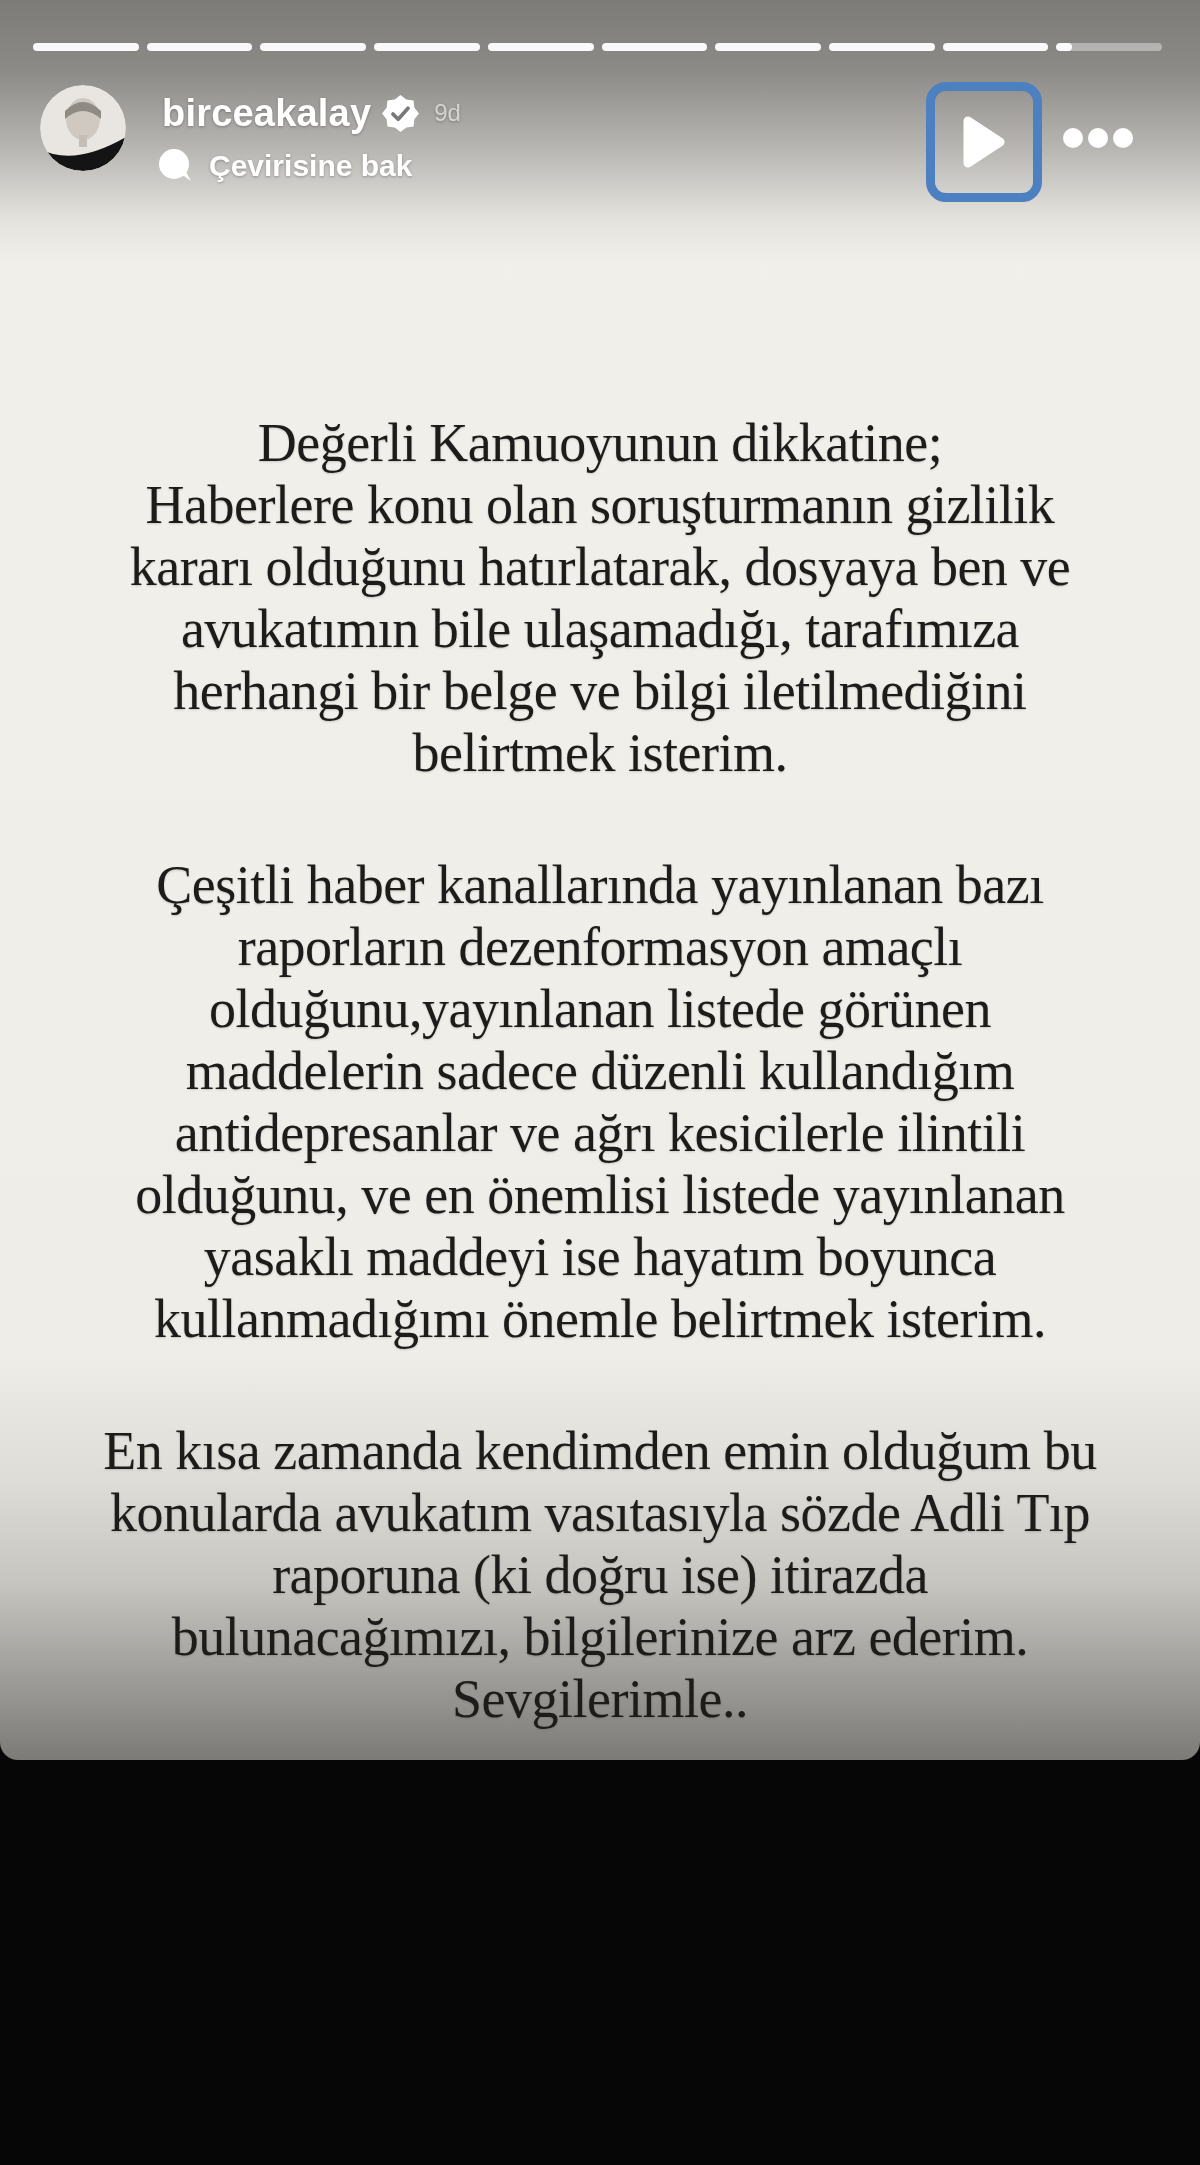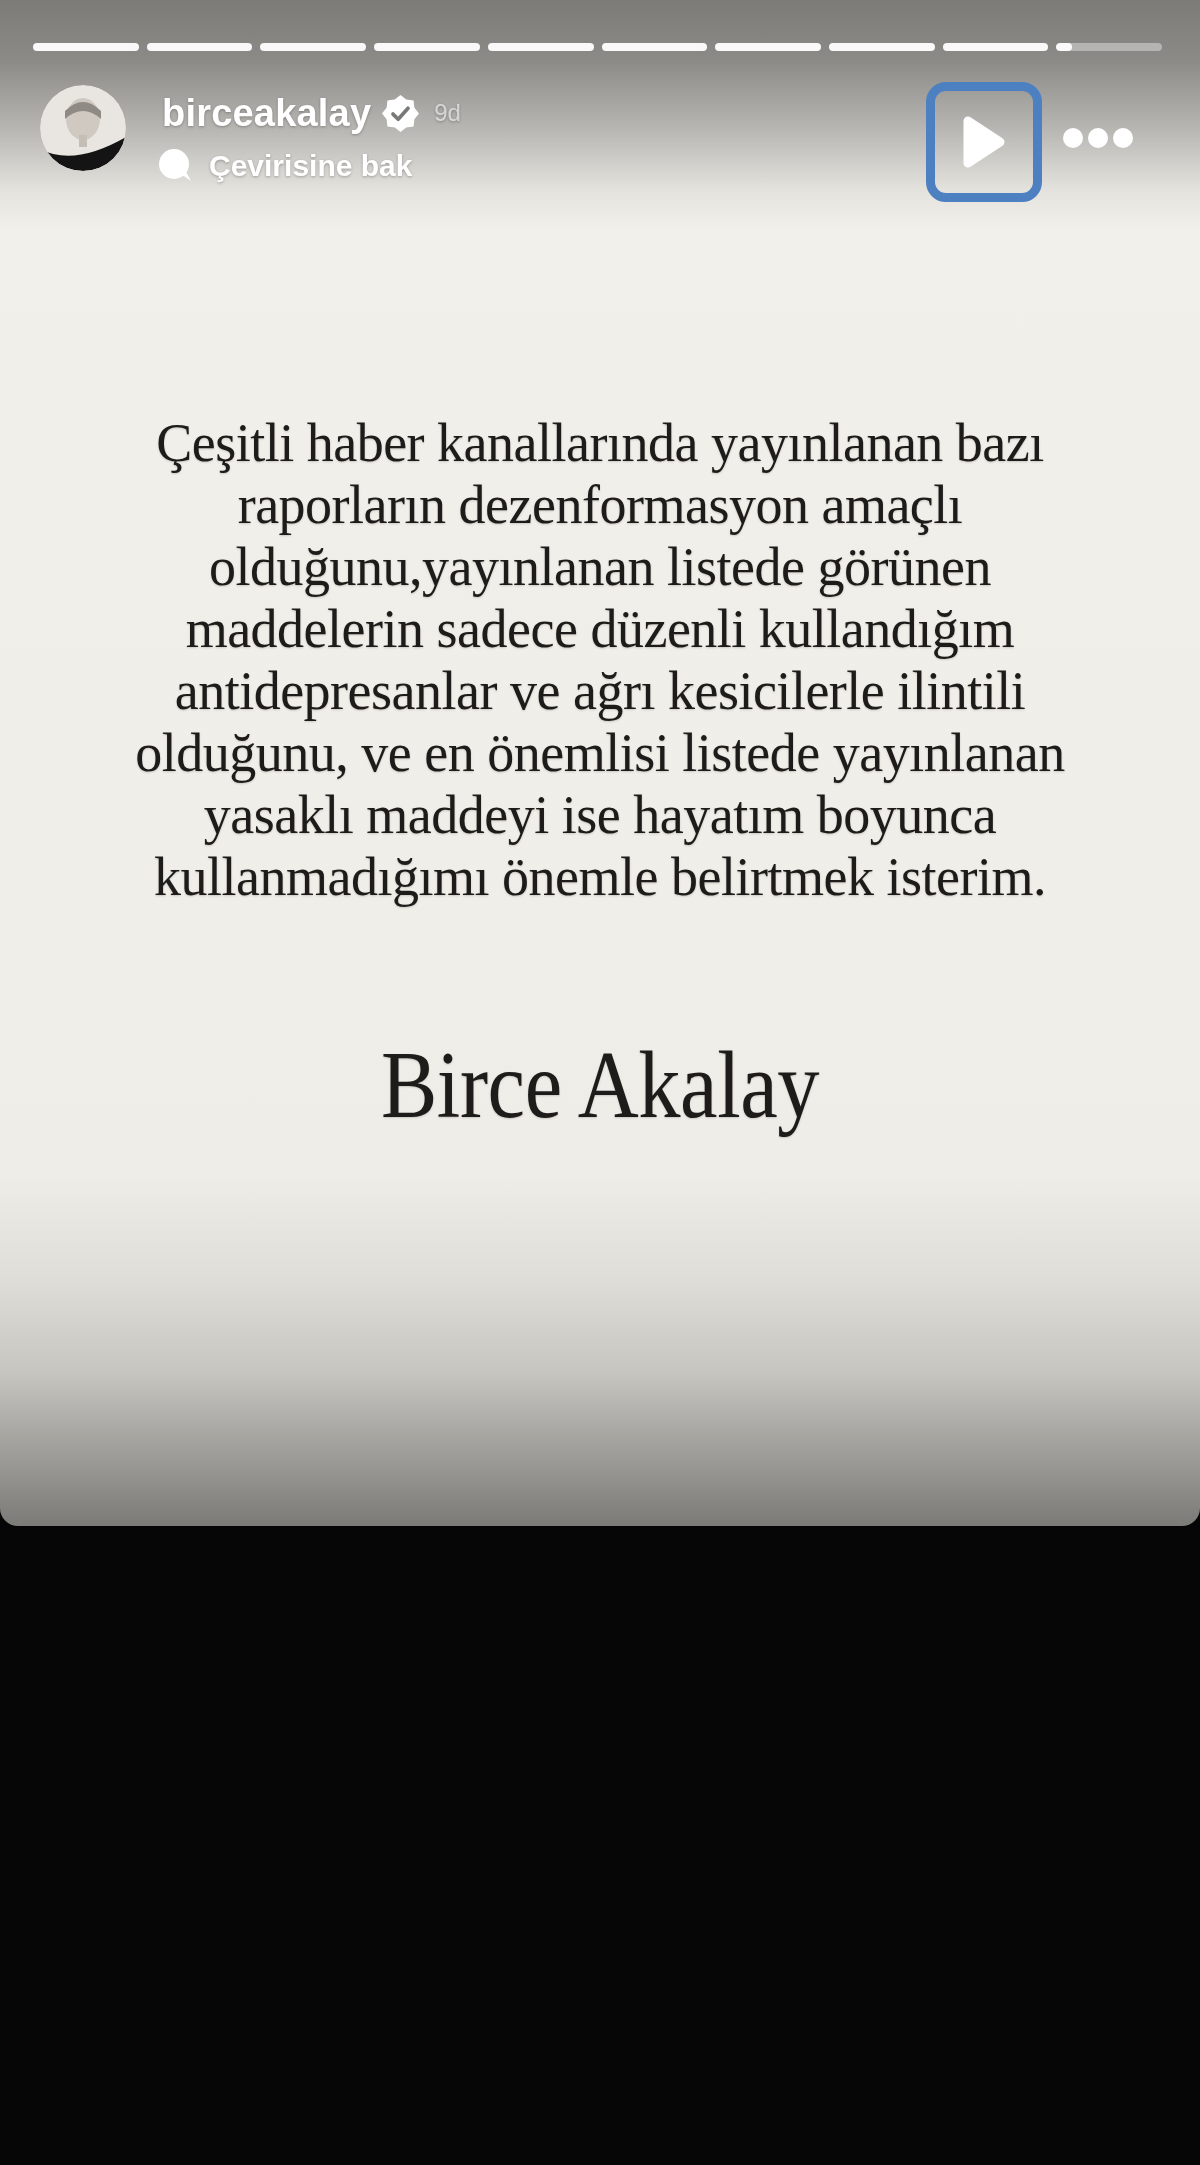--- a/index.html
+++ b/index.html
@@ -2,21 +2,21 @@
 <html><head>
 <meta charset="utf-8">
 <style>
   html,body{margin:0;padding:0;background:#060606;}
   .stage{
     position:relative;width:1200px;height:2165px;overflow:hidden;background:#060606;
     font-family:"Liberation Sans",sans-serif;
   }
   
   .story{
-    position:absolute;left:0;top:0;width:1200px;height:1526px;
+    position:absolute;left:0;top:0;width:1200px;height:1760px;
     border-radius:0 0 18px 18px;overflow:hidden;
     background:
       linear-gradient(180deg,
         rgba(20,19,18,0.53) 0%,
         rgba(20,19,18,0.46) 4%,
         rgba(20,19,18,0.26) 8.5%,
         rgba(20,19,18,0.06) 12.5%,
         rgba(20,19,18,0) 15%,
         rgba(20,19,18,0) 77%,
         rgba(20,19,18,0.07) 84%,
@@ -128,28 +128,39 @@
         <path d="M7 7 L39 28 L7 49 Z" fill="#ffffff" stroke="#ffffff" stroke-width="9" stroke-linejoin="round"></path>
       </svg>
     </div>
     <div class="more-btn">
       <span class="dot"></span>
       <span class="dot"></span>
       <span class="dot"></span>
     </div>
 
     <div class="text-block">
+      <p class="para">Değerli Kamuoyunun dikkatine;
+Haberlere konu olan soruşturmanın gizlilik
+kararı olduğunu hatırlatarak, dosyaya ben ve
+avukatımın bile ulaşamadığı, tarafımıza
+herhangi bir belge ve bilgi iletilmediğini
+belirtmek isterim.</p>
       <p class="para">Çeşitli haber kanallarında yayınlanan bazı
 raporların dezenformasyon amaçlı
 olduğunu,yayınlanan listede görünen
 maddelerin sadece düzenli kullandığım
 antidepresanlar ve ağrı kesicilerle ilintili
 olduğunu, ve en önemlisi listede yayınlanan
 yasaklı maddeyi ise hayatım boyunca
 kullanmadığımı önemle belirtmek isterim.</p>
+      <p class="para">En kısa zamanda kendimden emin olduğum bu
+konularda avukatım vasıtasıyla sözde Adli Tıp
+raporuna (ki doğru ise) itirazda
+bulunacağımızı, bilgilerinize arz ederim.
+Sevgilerimle..</p>
       <div class="signature">Birce Akalay</div>
     </div>
 
     <div class="like-btn">
       <svg viewBox="0 0 66 64" width="66" height="64">
         <path d="M33 56 C14 44.5 5.5 32 5.5 21.5 C5.5 12 12.5 5.5 21 5.5 C26.5 5.5 31 8.6 33 13 C35 8.6 39.5 5.5 45 5.5 C53.5 5.5 60.5 12 60.5 21.5 C60.5 32 52 44.5 33 56 Z" fill="none" stroke="#ffffff" stroke-width="5.5" stroke-linejoin="round" stroke-linecap="round"></path>
       </svg>
     </div>
     <div class="share-btn">
       <svg viewBox="0 0 72 64" width="72" height="64">

